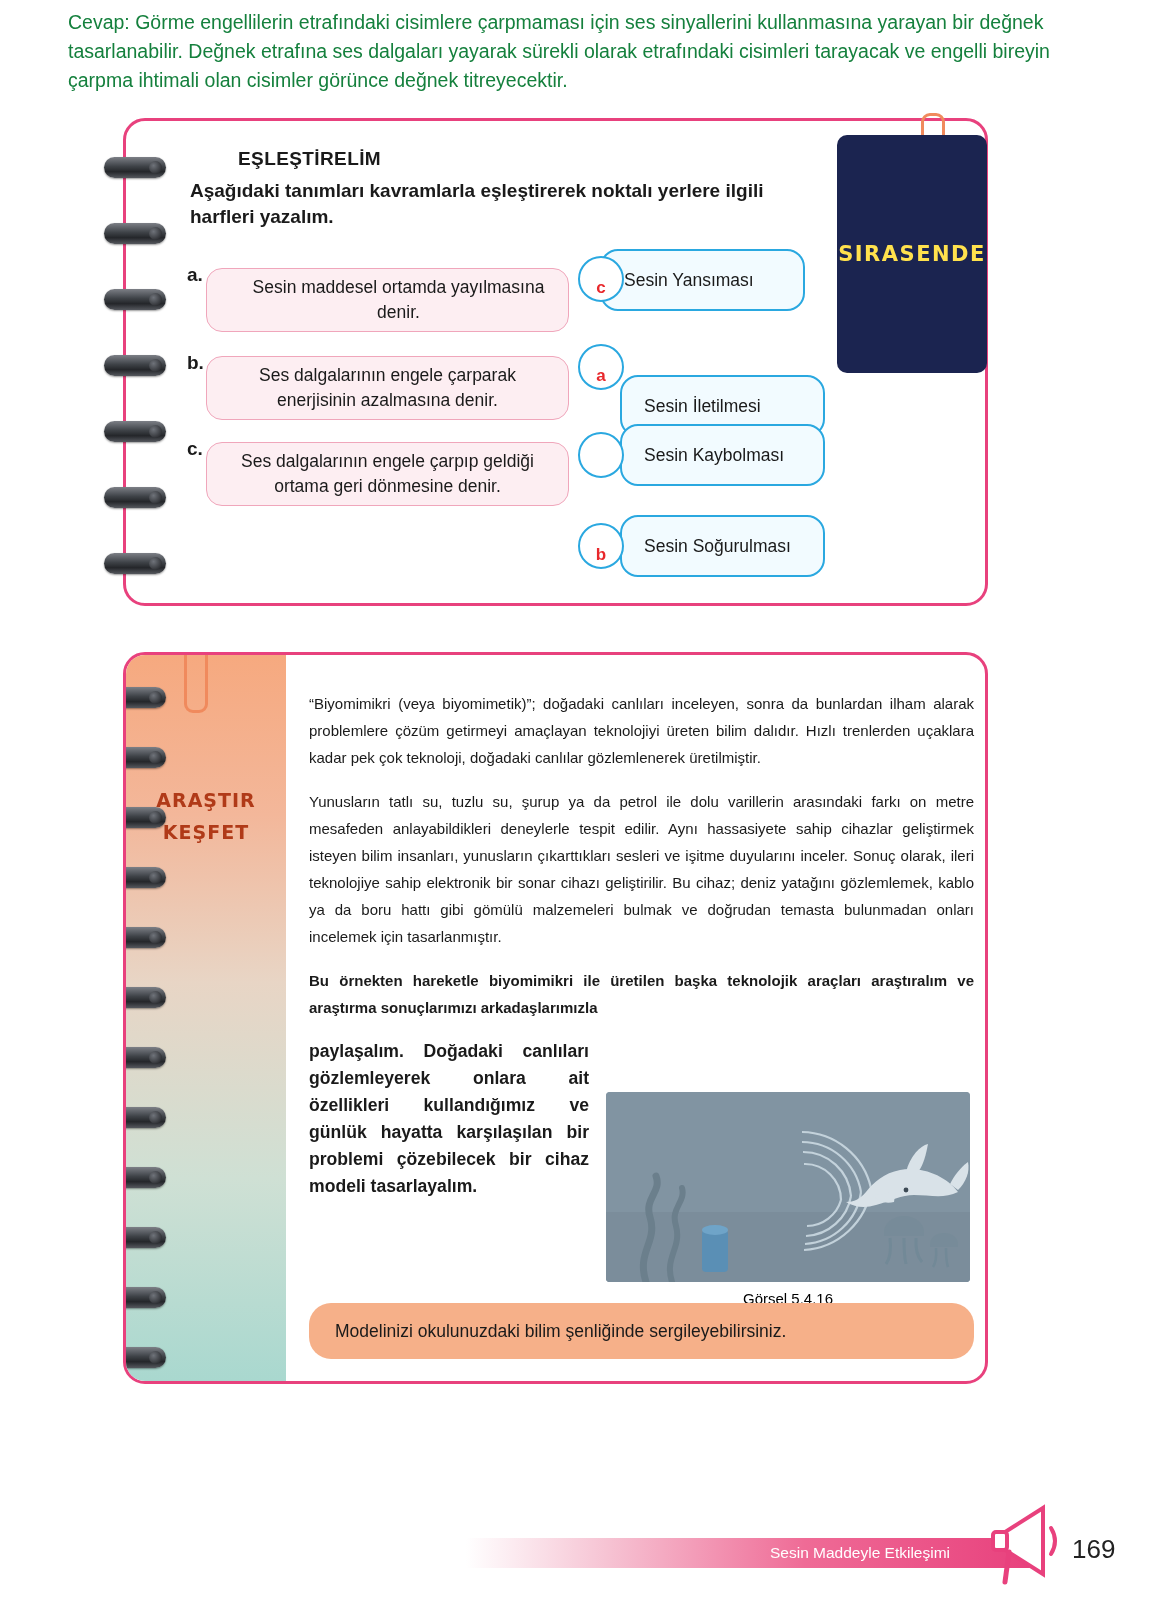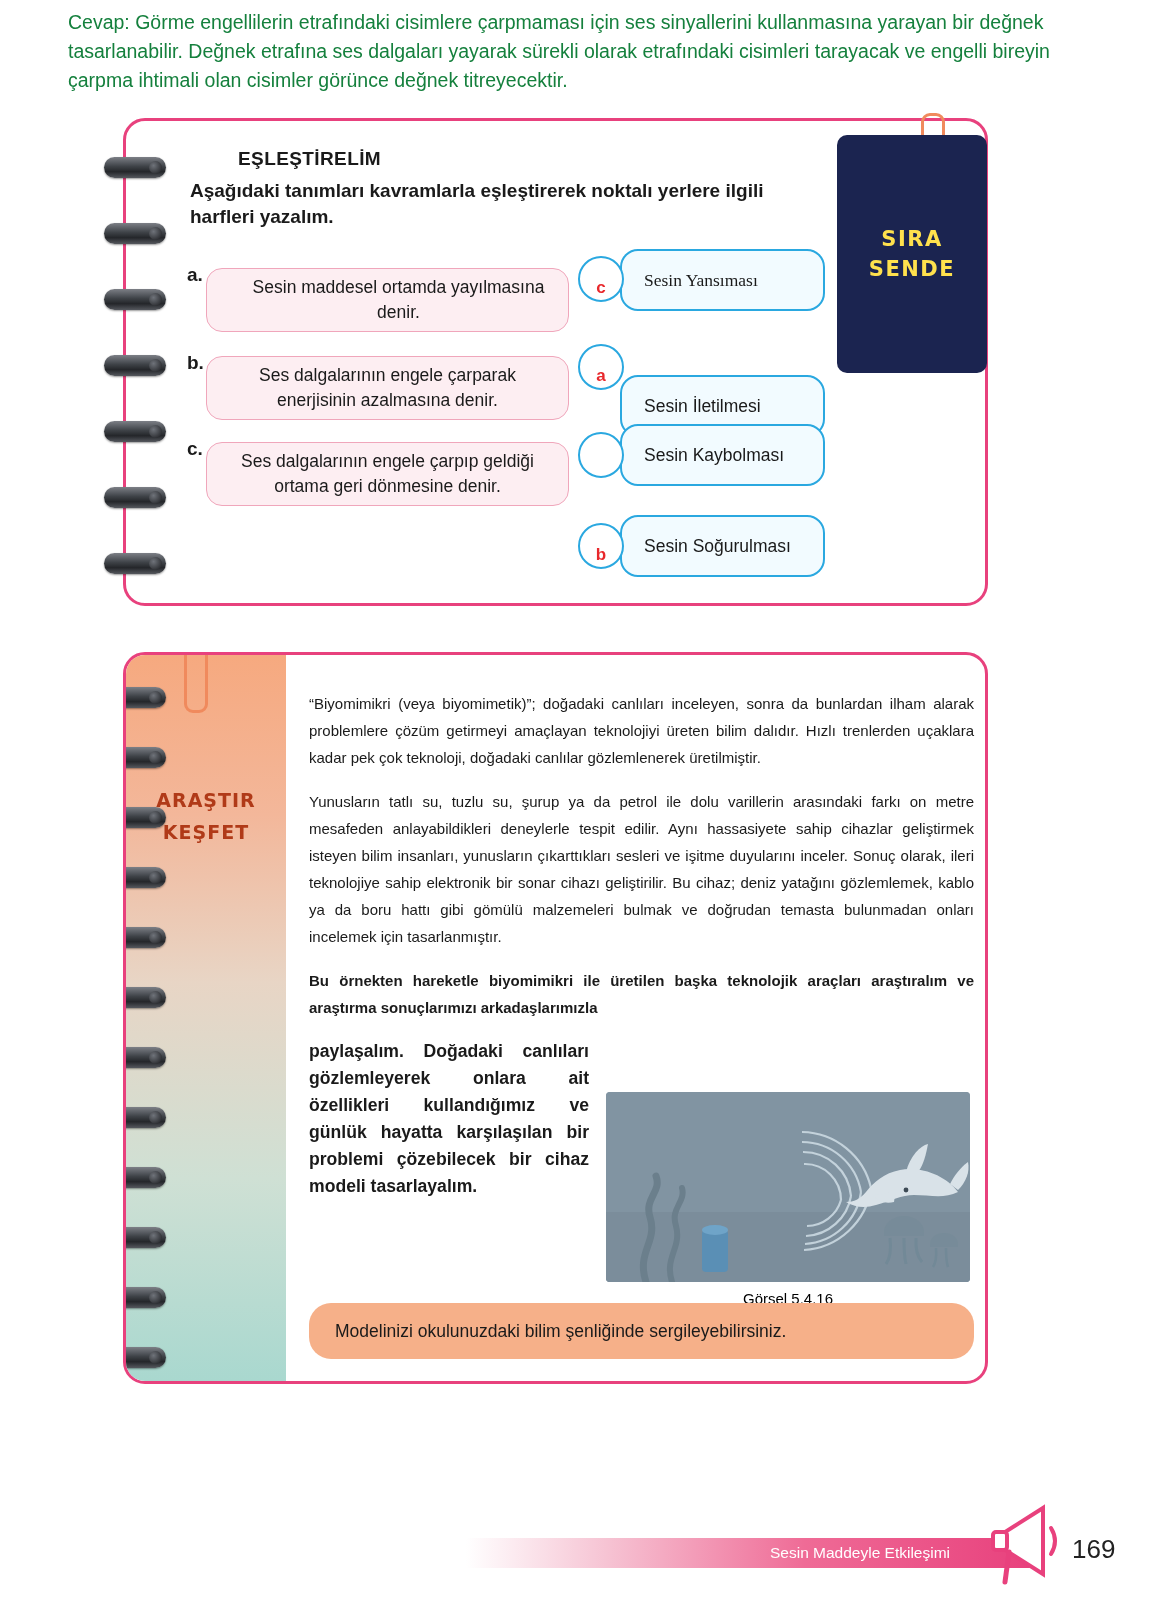--- a/index.html
+++ b/index.html
@@ -104,21 +104,21 @@
     <div class="ring" style="top:18px"></div>
     <div class="ring" style="top:84px"></div>
     <div class="ring" style="top:150px"></div>
     <div class="ring" style="top:216px"></div>
     <div class="ring" style="top:282px"></div>
     <div class="ring" style="top:348px"></div>
     <div class="ring" style="top:414px"></div>
   </div>
 
   <div class="clip" style="left:795px;top:-8px;"></div>
-  <div style="position:absolute;left:711px;top:14px;width:150px;height:238px;background:#1b2450;border-radius:10px;display:flex;flex-direction:column;align-items:center;justify-content:center;color:#ffe14d;font-size:21px;font-weight:bold;letter-spacing:1.5px;line-height:30px;text-align:center;font-family:'DejaVu Sans',sans-serif;">
+  <div style="position:absolute;left:711px;top:14px;width:150px;height:238px;background:#1b2450;border-radius:10px;display:flex;flex-direction:row;align-items:center;justify-content:center;color:#ffe14d;font-size:21px;font-weight:bold;letter-spacing:1.5px;line-height:30px;text-align:center;font-family:'DejaVu Sans',sans-serif;">
     <span>SIRA</span>
     <span>SENDE</span>
   </div>
 </div>
 
 <div class="p1-title">EŞLEŞTİRELİM</div>
 <div class="p1-sub">Aşağıdaki tanımları kavramlarla eşleştirerek noktalı yerlere ilgili harfleri yazalım.</div>
 
 <div class="deflabel" style="left:187px;top:264px;">a.</div>
 <div class="defbox" style="left:206px;top:268px;width:363px;height:64px;padding-left:36px;">Sesin maddesel ortamda yayılmasına denir.</div>
@@ -128,21 +128,21 @@
 
 <div class="deflabel" style="left:187px;top:438px;">c.</div>
 <div class="defbox" style="left:206px;top:442px;width:363px;height:64px;">Ses dalgalarının engele çarpıp geldiği ortama geri dönmesine denir.</div>
 
 <div class="circ" style="left:578px;top:256px;">
   <span class="inner">
     <span class="ans">c</span>
   </span>
 </div>
 <div style="position:absolute;left:586px;top:273px;font-size:15px;color:#555;">....</div>
-<div class="conbox" style="left:620px;top:249px;width:205px;height:62px;font-family:Liberation Serif, serif;">Sesin Yansıması</div>
+<div class="conbox" style="left:600px;top:249px;width:205px;height:62px;">Sesin Yansıması</div>
 
 <div class="circ" style="left:578px;top:344px;">
   <span class="inner">
     <span class="ans">a</span>
   </span>
 </div>
 <div style="position:absolute;left:586px;top:361px;font-size:15px;color:#555;">....</div>
 <div class="conbox" style="left:620px;top:337px;width:205px;height:62px;margin-top:38px;">Sesin İletilmesi</div>
 
 <div class="circ" style="left:578px;top:432px;">

